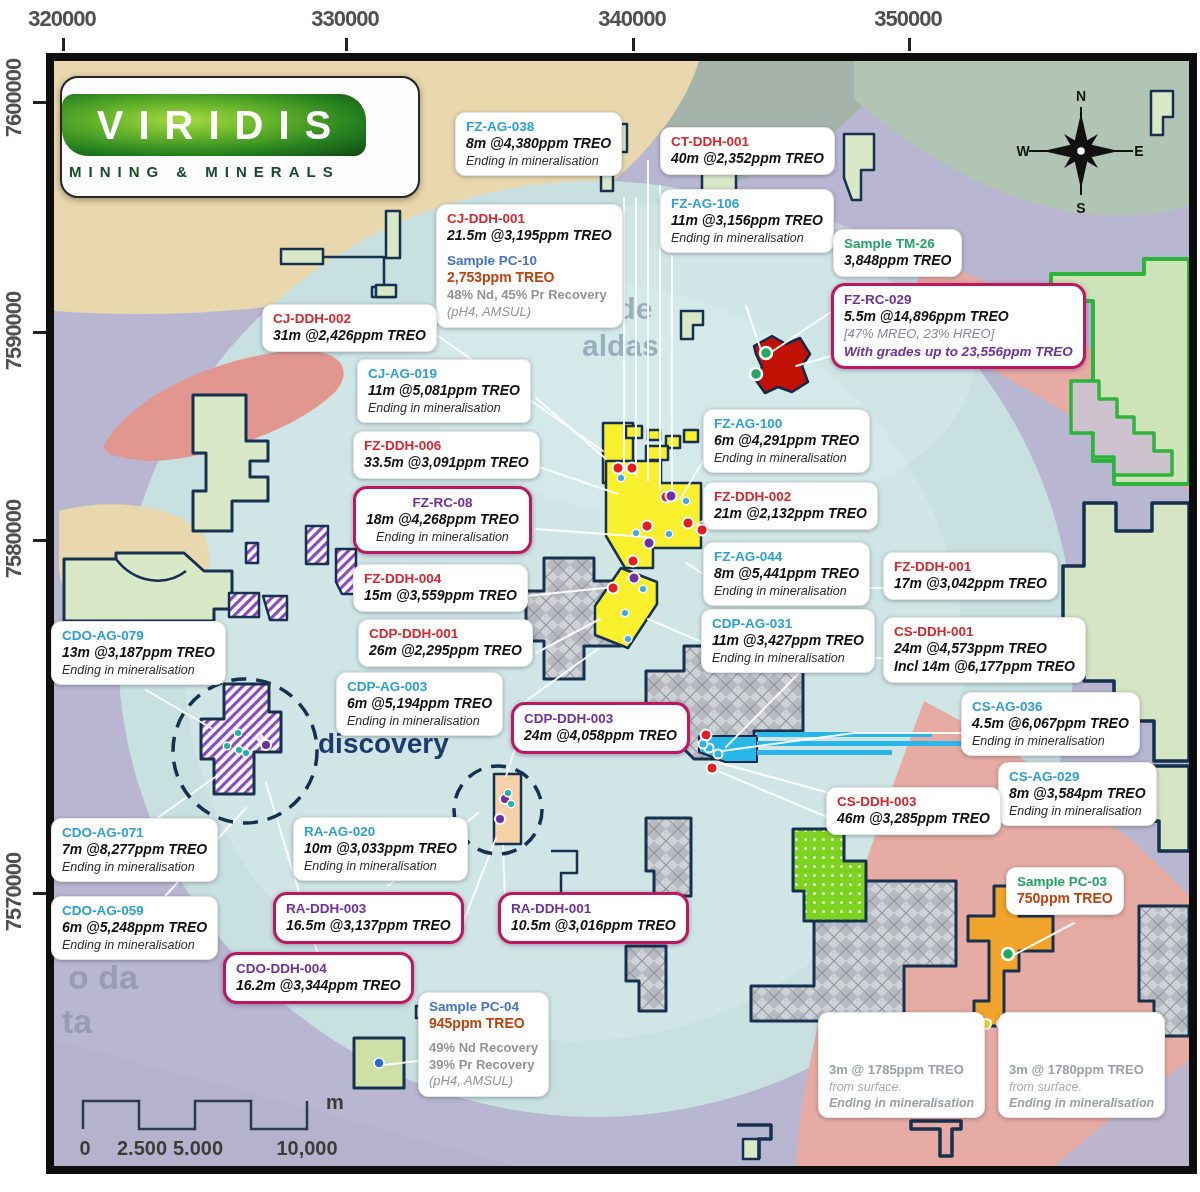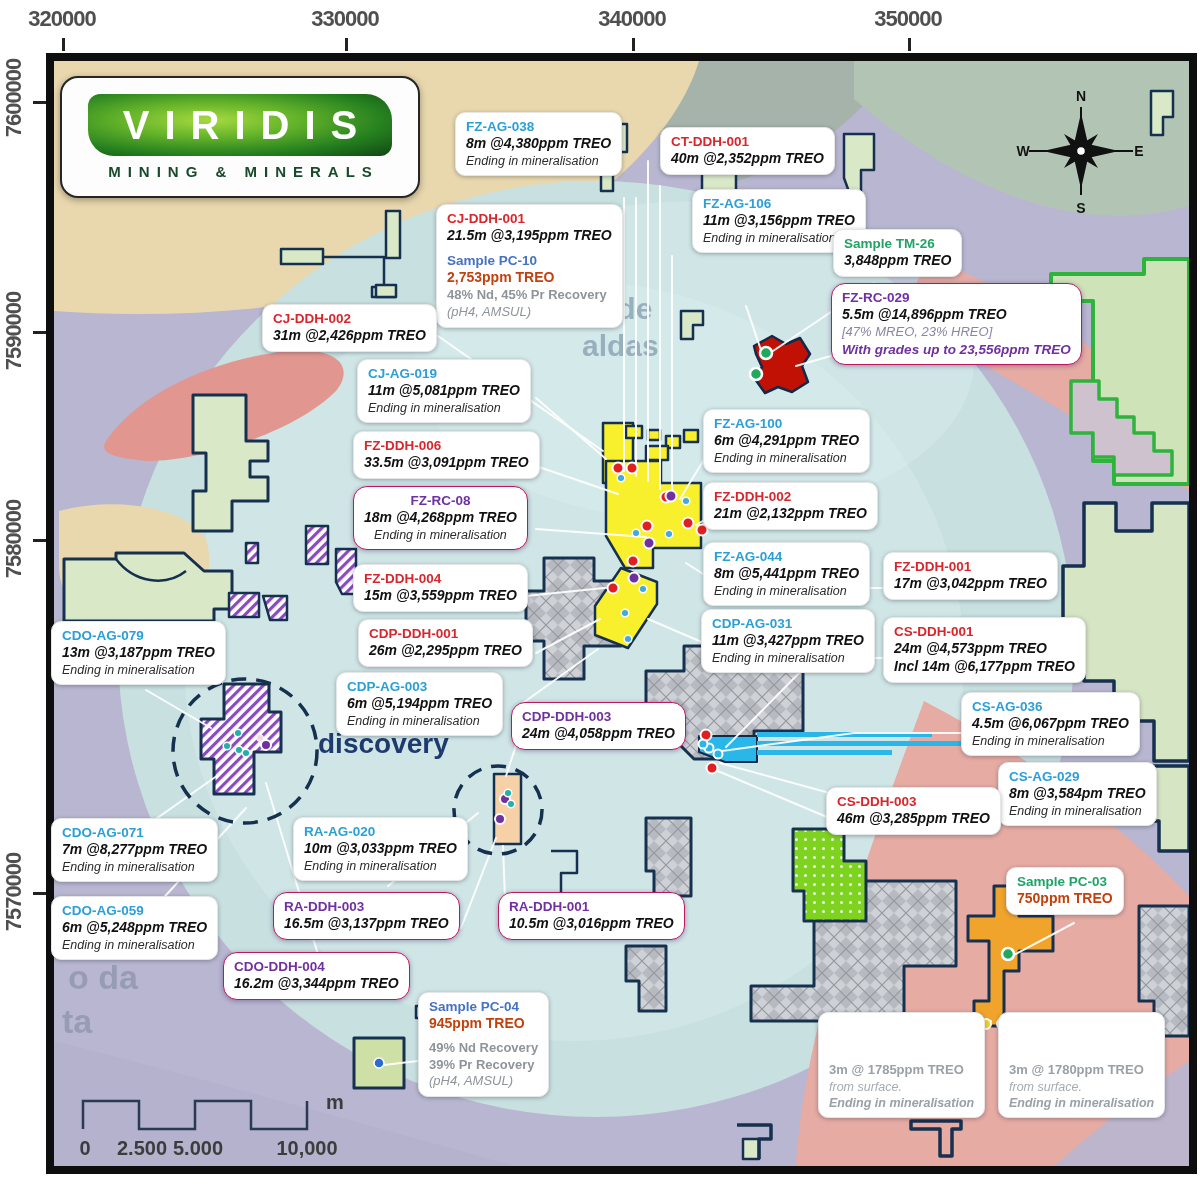--- a/index.html
+++ b/index.html
@@ -16,32 +16,32 @@
   .tick-left{position:absolute;width:13px;height:3px;background:#222;left:33px;}
 
   
   #map{position:absolute;left:46px;top:53px;width:1135px;height:1105px;border:8px solid #0e0e0e;
        background:#b8b6d0;}
   #map svg{display:block;}
 
   
   #logo{position:absolute;left:60px;top:76px;width:356px;height:118px;background:#fdfdfd;
         border:2px solid #262626;border-radius:18px;box-shadow:0 2px 7px rgba(0,0,0,.35);
-        display:flex;flex-direction:column;align-items:center;justify-content:center;gap:7px;z-index:30;}
+        display:flex;flex-direction:column;justify-content:center;gap:7px;z-index:30;}
   .logo-banner{width:304px;height:62px;border-radius:12px 26px 12px 26px;
         background:radial-gradient(ellipse at 40% 42%, #a8d93f 0%, #64b32a 34%, #25801f 68%, #114513 100%);
         display:flex;align-items:center;justify-content:center;}
   .logo-banner span{font-weight:bold;font-size:40px;color:#fff;letter-spacing:15px;padding-left:15px;}
   .logo-sub{font-weight:bold;font-size:15px;color:#184a2c;letter-spacing:7px;padding-left:7px;}
 
   
   #callouts{position:absolute;left:0;top:0;width:1200px;height:1192px;z-index:20;pointer-events:none;}
   .callout{position:absolute;background:#ffffff;border:1px solid #e6e6e6;border-radius:10px;
            padding:5px 10px 6px;box-shadow:0 1px 4px rgba(25,35,55,.35);white-space:nowrap;}
-  .callout.purple{border:1px solid #be185d;border-radius:14px;box-shadow:0 1px 5px rgba(60,20,95,.4);}
+  .callout.purple{border:3px solid #be185d;border-radius:14px;box-shadow:0 1px 5px rgba(60,20,95,.4);}
   .ln{font-size:13px;line-height:1.28;color:#1b1b1b;}
   .id-ag {color:#2b9fd8;font-weight:bold;font-size:13.5px;}
   .id-ddh{color:#d9262c;font-weight:bold;font-size:13.5px;}
   .id-rc {color:#7030a0;font-weight:bold;font-size:13.5px;}
   .id-sg {color:#21a366;font-weight:bold;font-size:13.5px;}
   .id-sb {color:#4472c4;font-weight:bold;font-size:13.5px;}
   .res   {font-weight:bold;font-style:italic;font-size:14px;color:#111;}
   .resb  {font-weight:bold;font-size:14px;color:#c2410c;}
   .end   {font-style:italic;font-size:12.5px;color:#2b2b2b;}
   .gray  {color:#8f949a;font-weight:bold;font-size:13px;}
@@ -333,21 +333,21 @@
   <div id="callouts">
       <div class="callout plain" style="left: 455px; top: 112px;">
         <div class="ln id-ag">FZ-AG-038</div>
         <div class="ln res">8m @4,380ppm TREO</div>
         <div class="ln end">Ending in mineralisation</div>
       </div>
       <div class="callout plain" style="left: 660px; top: 127px;">
         <div class="ln id-ddh">CT-DDH-001</div>
         <div class="ln res">40m @2,352ppm TREO</div>
       </div>
-      <div class="callout plain" style="left: 660px; top: 189px; margin-left: 32px;">
+      <div class="callout plain" style="left: 660px; top: 189px;">
         <div class="ln id-ag">FZ-AG-106</div>
         <div class="ln res">11m @3,156ppm TREO</div>
         <div class="ln end">Ending in mineralisation</div>
       </div>
       <div class="callout plain" style="left: 833px; top: 229px;">
         <div class="ln id-sg">Sample TM-26</div>
         <div class="ln res">3,848ppm TREO</div>
       </div>
       <div class="callout plain" style="left: 436px; top: 204px;">
         <div class="ln id-ddh">CJ-DDH-001</div>
@@ -361,21 +361,21 @@
       <div class="callout purple" style="left: 831px; top: 283px;">
         <div class="ln id-rc">FZ-RC-029</div>
         <div class="ln res">5.5m @14,896ppm TREO</div>
         <div class="ln pur-it">[47% MREO, 23% HREO]</div>
         <div class="ln pur-res">With grades up to 23,556ppm TREO</div>
       </div>
       <div class="callout plain" style="left: 262px; top: 304px;">
         <div class="ln id-ddh">CJ-DDH-002</div>
         <div class="ln res">31m @2,426ppm TREO</div>
       </div>
-      <div class="callout plain" style="left: 357px; top: 359px;">
+      <div class="callout plain" style="left: 357px; top: 359px; border-radius: 7px;">
         <div class="ln id-ag">CJ-AG-019</div>
         <div class="ln res">11m @5,081ppm TREO</div>
         <div class="ln end">Ending in mineralisation</div>
       </div>
       <div class="callout plain" style="left: 353px; top: 431px;">
         <div class="ln id-ddh">FZ-DDH-006</div>
         <div class="ln res">33.5m @3,091ppm TREO</div>
       </div>
       <div class="callout purple" style="left: 353px; top: 486px; text-align: center;">
         <div class="ln id-rc">FZ-RC-08</div>

